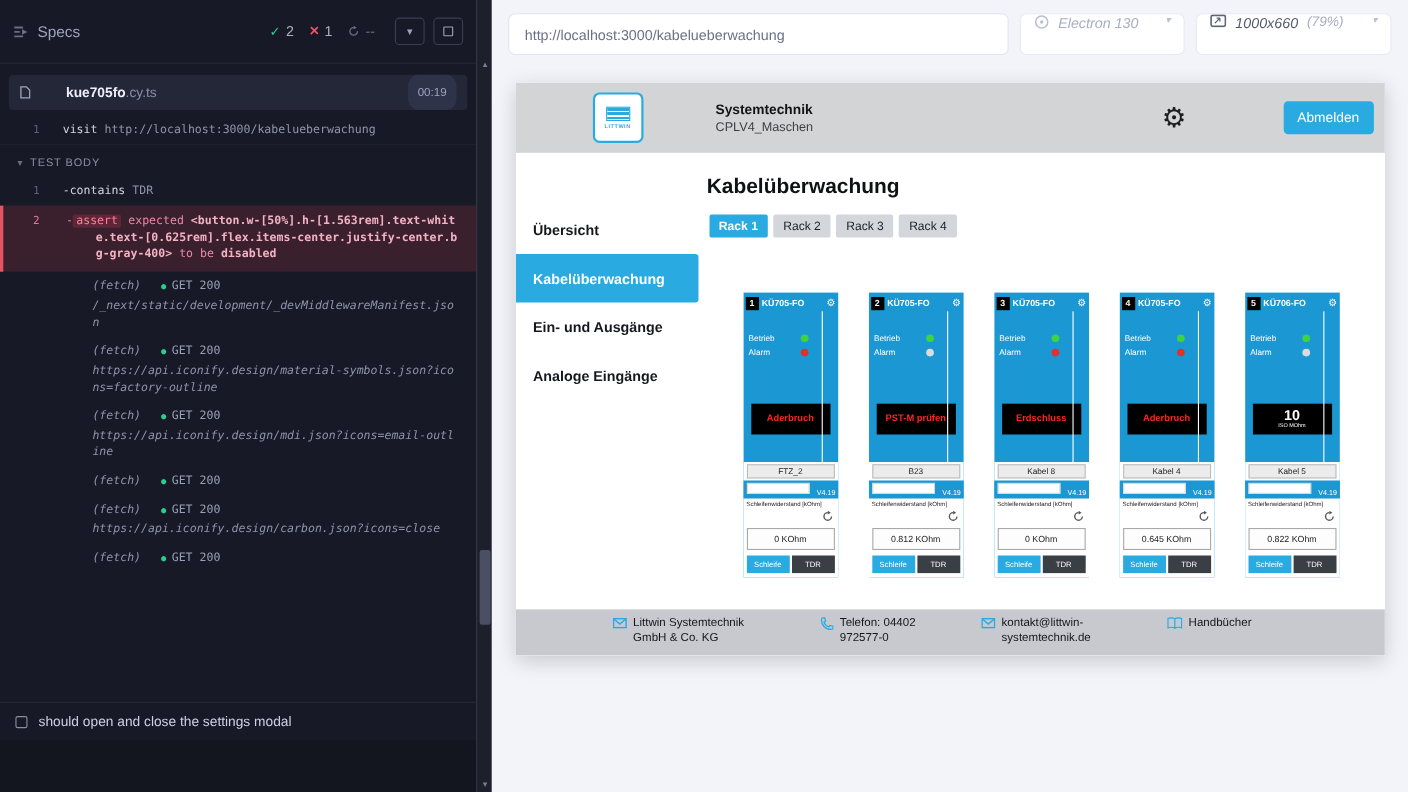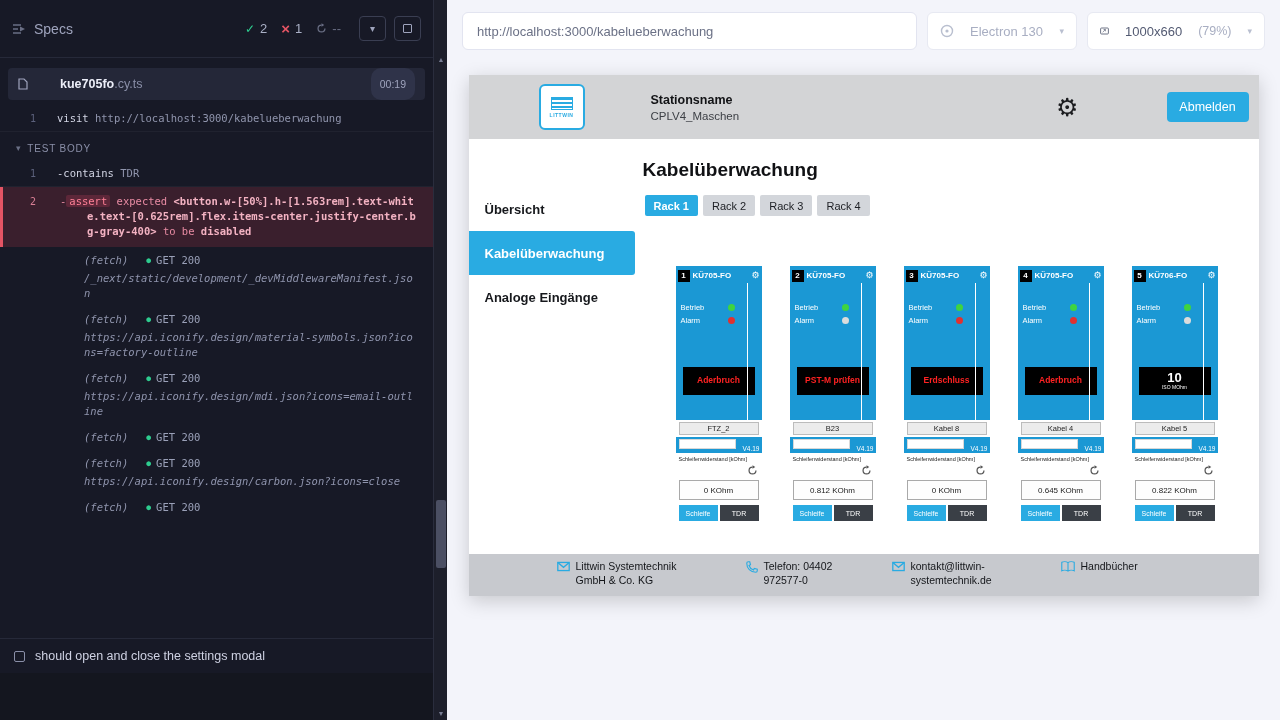--- a/index.html
+++ b/index.html
@@ -52,21 +52,21 @@
   .vscroll { width:14px; background:#1d1f2b; position:relative; flex-shrink:0; border-left:1px solid #2a2d3d; }
   .vs-arrow { position:absolute; left:0; width:14px; text-align:center; color:#787d93; font-size:7px; cursor:pointer; }
   .vs-up { top:56px; }
   .vs-down { bottom:3px; }
   .vs-thumb { position:absolute; left:2px; width:10px; top:500px; height:68px; background:#4b4f63; border-radius:2px; cursor:pointer; }
 
   
   .right { flex:1; display:flex; flex-direction:column; background:#f3f4fa; overflow:hidden; }
   .browser-bar { height:62px; display:flex; align-items:center; gap:10px; padding:0 15px; flex-shrink:0; }
   .url-input { flex:1; height:38px; border:1px solid #e2e4f0; border-radius:6px; background:#fff; color:#6b7186; font-size:13px; padding:0 14px; font-family:"Liberation Sans",sans-serif; outline:none; }
-  .select { height:38px; background:#fff; border:1px solid #e7e9f2; border-radius:6px; display:flex; align-items:center; gap:16px; padding:0 12px; cursor:pointer; }
+  .select { height:38px; background:#fff; border:1px solid #e7e9f2; border-radius:6px; display:flex; gap:8px; padding:0 12px; cursor:pointer;font-style:italic; }
   .browser-select { width:150px; color:#a8aec2; font-size:13px; }
   .viewport-select { width:178px; }
   .vp-size { color:#535a72; font-size:13px; }
   .vp-zoom { color:#a8aec2; font-size:12.5px; }
   .sel-chev { color:#b9bfd0; font-size:9px; margin-left:auto; }
 
   .stage { flex:1; overflow:hidden; }
   .app { width:790px; height:521px; margin:13px auto 0; background:#fff; box-shadow:0 5px 18px rgba(0,0,0,.18); display:flex; flex-direction:column; overflow:hidden; }
 
   .app-header { height:64px; background:#d3d4d6; display:flex; align-items:center; flex-shrink:0; }
@@ -297,31 +297,32 @@
 
   <div class="stage">
     <div class="app">
 
       <div class="app-header">
         <div class="logo">
           <span class="logo-mark"></span>
           <span class="logo-text">LITTWIN</span>
         </div>
         <div class="station">
-          <div class="station-label">Stationsname</div>
+          <div class="station-label">Systemtechnik</div>
           <div class="station-value">CPLV4_Maschen</div>
         </div>
         <span class="header-gear">⚙</span>
         <button class="logout-btn">Abmelden</button>
       </div>
 
       <div class="app-body">
         <div class="side">
           <div class="side-item">Übersicht</div>
           <div class="side-item active">Kabelüberwachung</div>
+          <div class="side-item">Ein- und Ausgänge</div>
           <div class="side-item">Analoge Eingänge</div>
         </div>
 
         <div class="main">
           <div class="main-title">Kabelüberwachung</div>
           <div class="tabs">
             <div class="tab active">Rack 1</div>
             <div class="tab">Rack 2</div>
             <div class="tab">Rack 3</div>
             <div class="tab">Rack 4</div>

